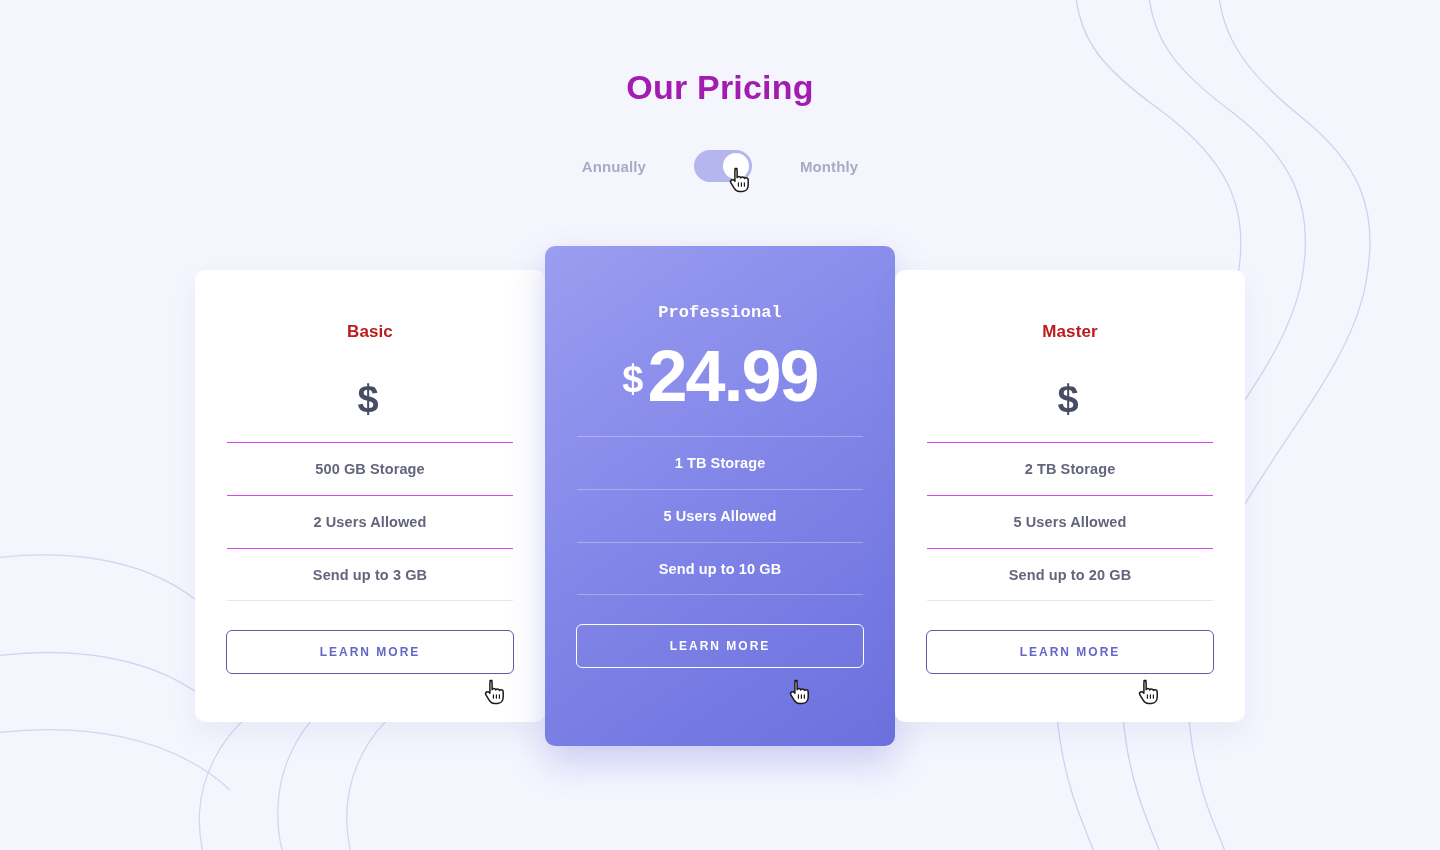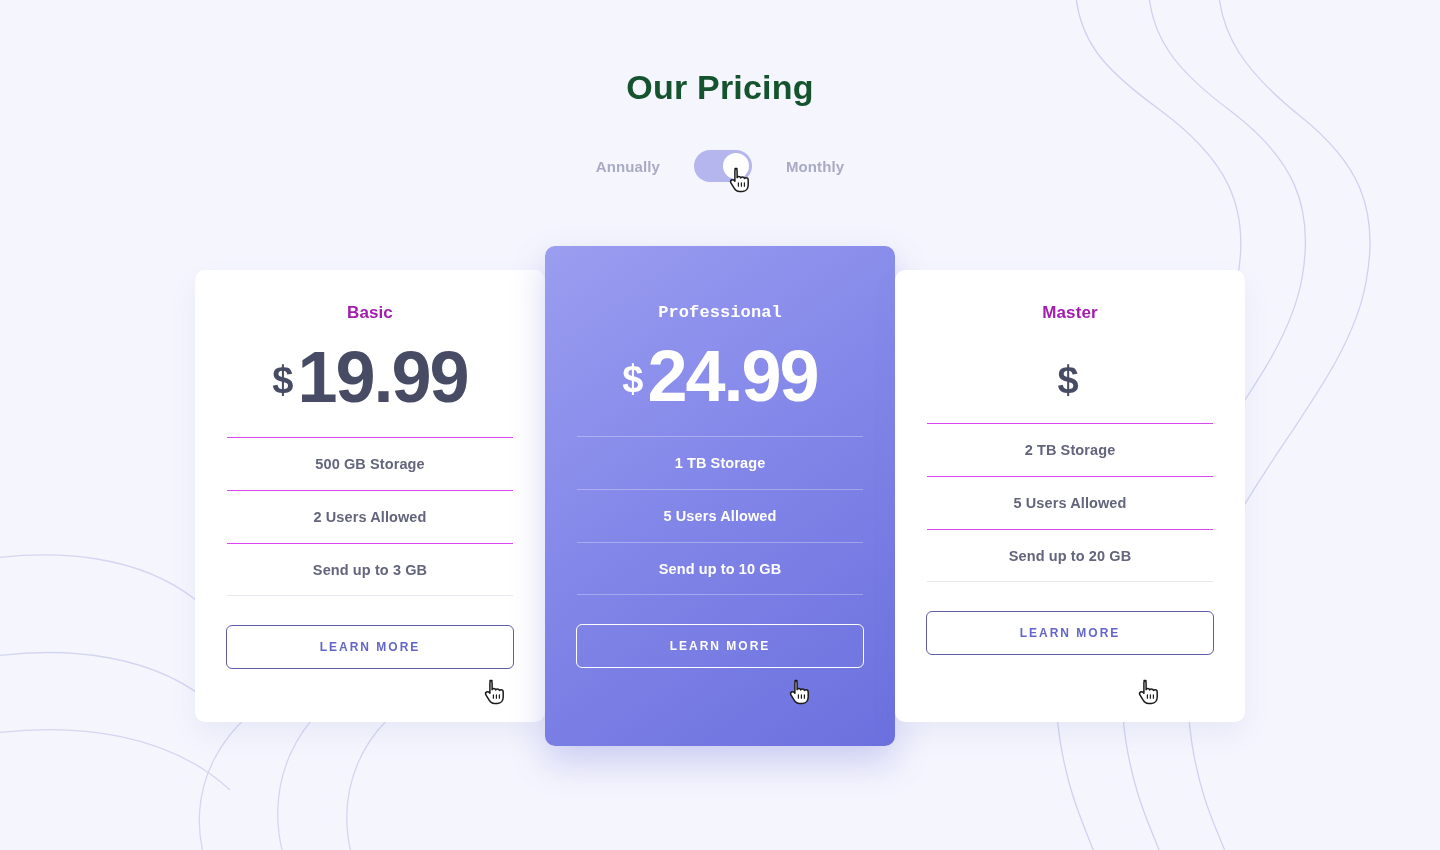--- a/index.html
+++ b/index.html
@@ -27,33 +27,33 @@
 
   .page-title {
     position: absolute;
     top: 68px;
     left: 0;
     width: 1440px;
     text-align: center;
     font-size: 34px;
     font-weight: bold;
     letter-spacing: 0.2px;
-    color: #14532d;
+    color: #a21caf;
     z-index: 2;
   }
 
   .billing-toggle-row {
     position: absolute;
     top: 150px;
     left: 0;
     width: 1440px;
     display: flex;
     align-items: center;
     justify-content: center;
-    gap: 4px;
+    gap: 18px;
     z-index: 2;
   }
 
   .toggle-label {
     font-size: 15px;
     font-weight: bold;
     color: #a9abc4;
     letter-spacing: 0.1px;
   }
 
@@ -111,23 +111,23 @@
     height: 500px;
     top: 246px;
     left: 545px;
     background: linear-gradient(145deg, #9b9df0 0%, #8286e8 48%, #6b70de 100%);
     box-shadow: 0 16px 34px rgba(108,113,219,0.30);
   }
 
   .plan-name {
     font-size: 17px;
     font-weight: bold;
-    margin-top: 33px;
+    margin-top: 52px;
     letter-spacing: 0.1px;
-    color: #a21caf;
+    color: #b91c1c;
   }
 
   .card.featured .plan-name {
     margin-top: 57px;
     color: #ffffff;
     font-family: Liberation Mono, monospace;
   }
 
   .price {
     display: flex;
@@ -242,21 +242,20 @@
   </div>
   <span class="toggle-label right">Monthly</span>
 </div>
 
 <div class="cards-wrap">
 
   <div class="card plain left">
     <div class="plan-name">Basic</div>
     <div class="price">
       <span class="price-currency">$</span>
-      <span class="price-amount">19.99</span>
     </div>
     <div class="features">
       <div class="feature-item">500 GB Storage</div>
       <div class="feature-item">2 Users Allowed</div>
       <div class="feature-item">Send up to 3 GB</div>
     </div>
     <button class="learn-more-btn">LEARN MORE</button>
   </div>
 
   <div class="card featured">

